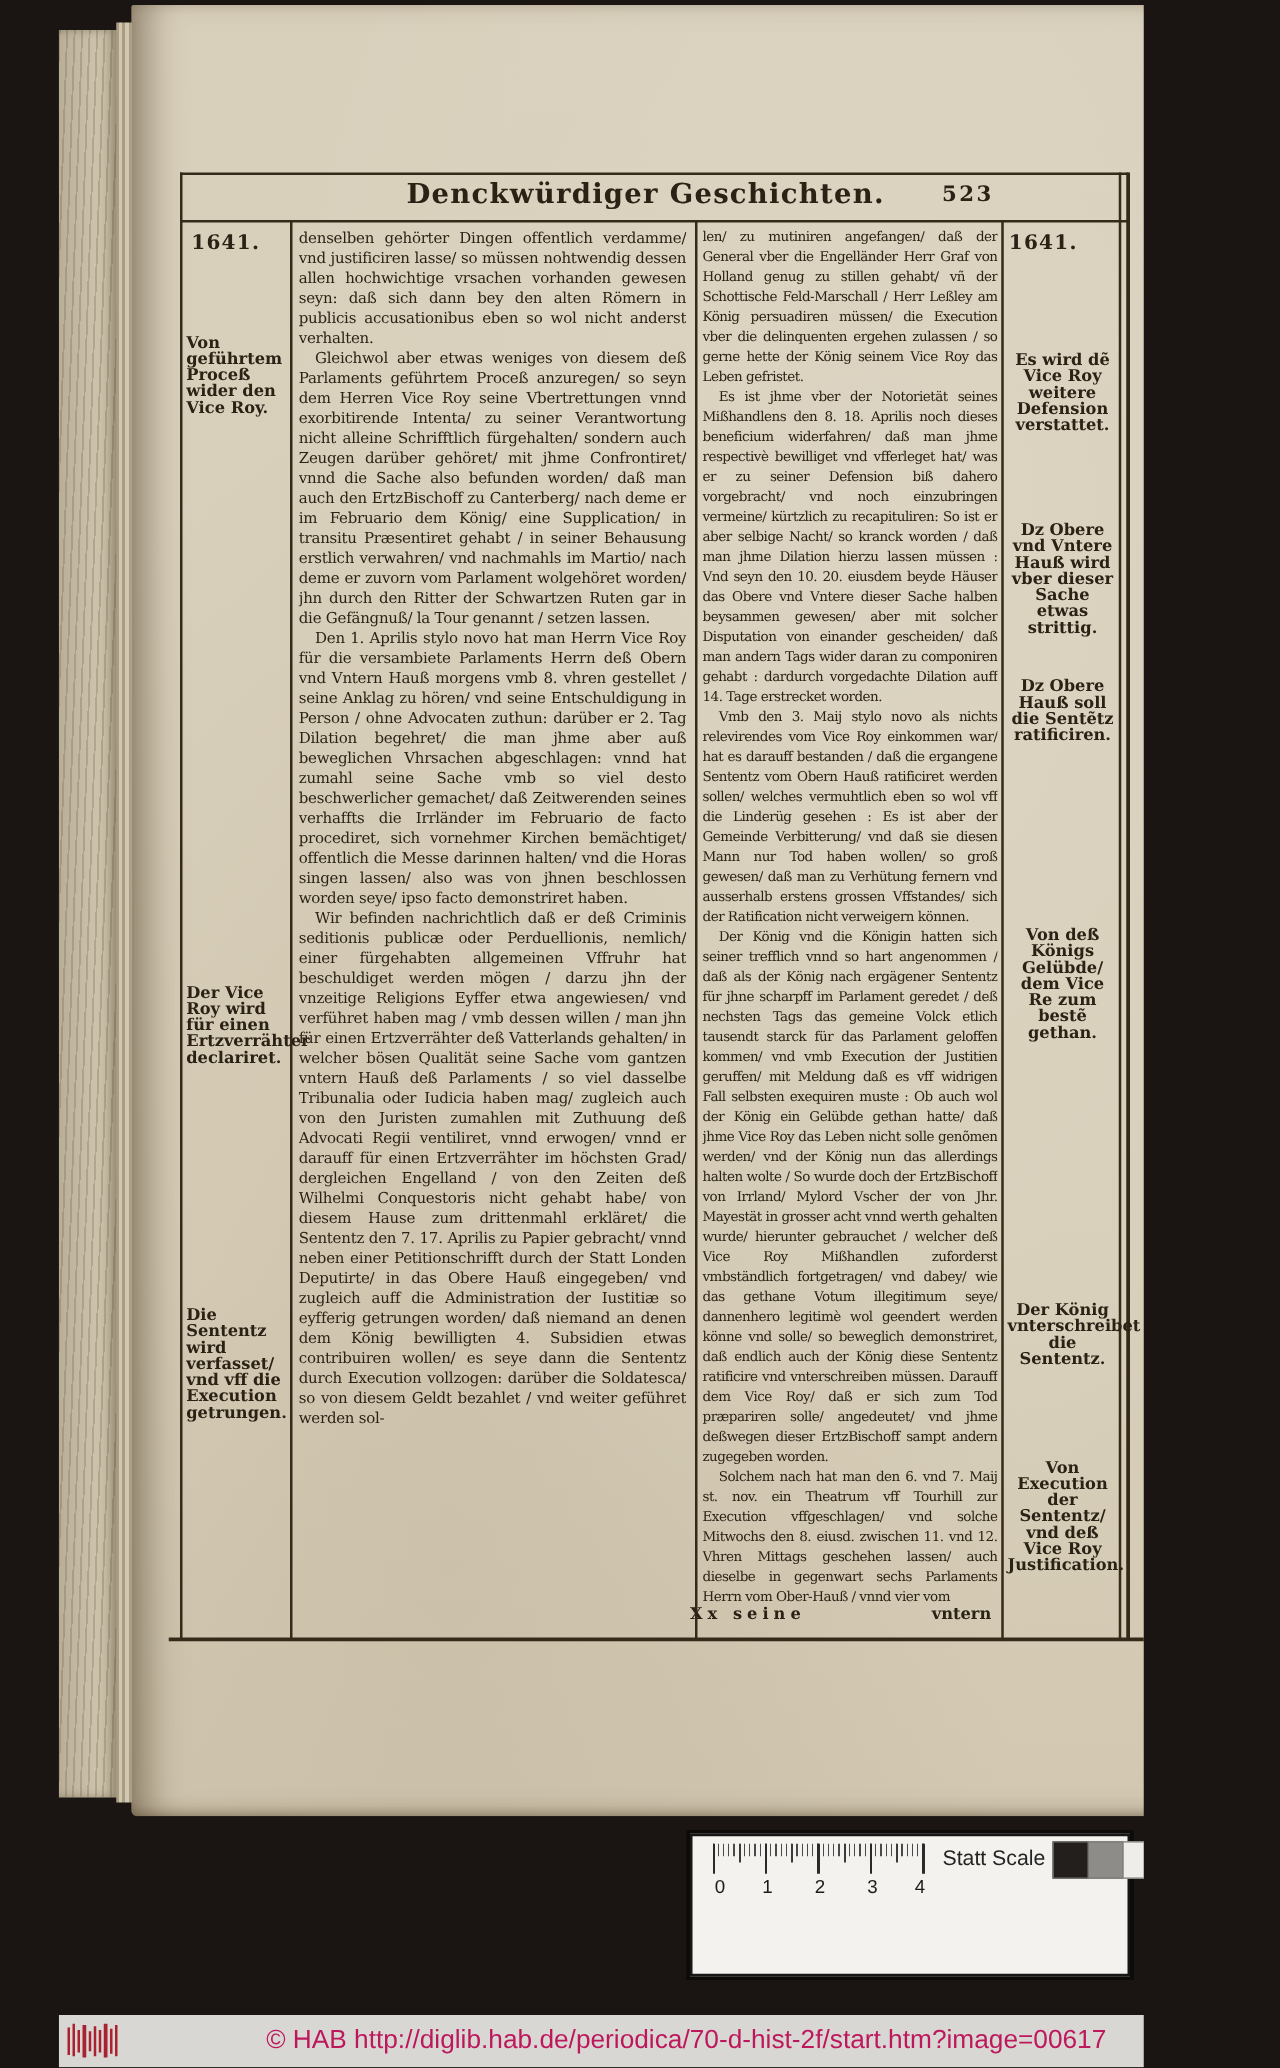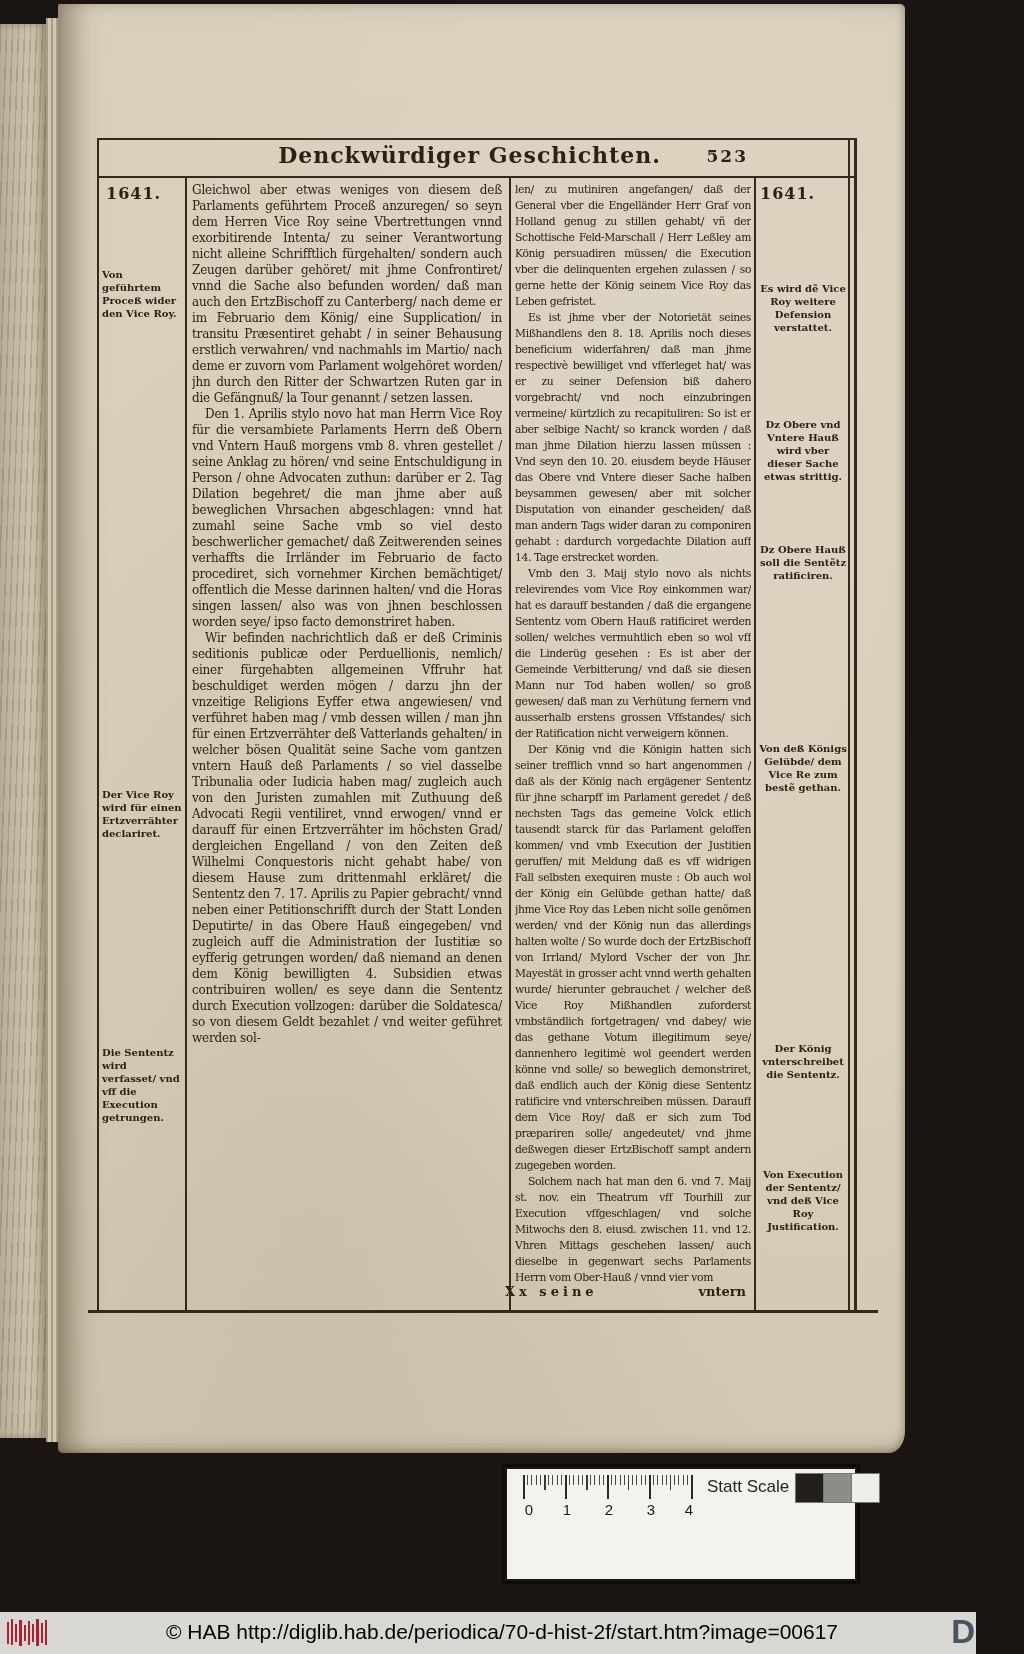--- a/index.html
+++ b/index.html
@@ -1,17 +1,17 @@
 <!DOCTYPE html>
 <html><head>
 <meta charset="utf-8">
 <style>
   html,body{margin:0;padding:0;background:#1a1512;}
-  #stage{position:relative;width:976px;height:1654px;overflow:hidden;background:#1a1512;
-         font-family:"DejaVu Serif",serif;}
+  #stage{position:relative;width:868px;height:1654px;overflow:hidden;background:#1a1512;
+         font-family:"DejaVu Serif",serif;margin-left:47px;}
   
   .facing-page{position:absolute;left:0;top:24px;width:48px;height:1414px;
     background:
       repeating-linear-gradient(92deg, rgba(108,93,68,.28) 0 1.5px, rgba(0,0,0,0) 1.5px 6px),
       linear-gradient(90deg,#b9ae97 0,#ccc2ab 60%,#c3b8a0 100%);
     box-shadow:inset -6px 0 8px rgba(60,45,25,.35);}
   .page-edges{position:absolute;left:46px;top:18px;width:16px;height:1424px;
     background:repeating-linear-gradient(90deg,#a99d84 0 2px,#d2c8b1 2px 5px);}
   
   .page{position:absolute;left:58px;top:4px;width:847px;height:1449px;
@@ -43,21 +43,21 @@
   .year{position:absolute;font-size:16px;font-weight:bold;letter-spacing:1px;}
   .year-left{left:48px;top:180px;}
   .year-right{left:702px;top:180px;}
   
   .col{position:absolute;top:178px;height:1104px;overflow:hidden;text-align:justify;}
   .col p{margin:0;padding:0;}
   .col p + p{text-indent:13px;}
   .col1{left:134px;width:310px;font-size:12px;line-height:16px;letter-spacing:-0.2px;}
   .col2{left:457px;width:236px;font-size:10.8px;line-height:16px;letter-spacing:-0.4px;}
   
-  .mnote{position:absolute;font-size:10px;font-weight:bold;line-height:13px;}
+  .mnote{position:absolute;font-size:13px;font-weight:bold;line-height:13px;}
   .mnote.left{left:44px;width:80px;}
   .mnote.right{left:701px;width:88px;text-align:center;}
   
   .catchrow{position:absolute;left:127px;top:1280px;width:567px;font-size:13px;font-weight:bold;}
   .sig{position:absolute;left:320px;letter-spacing:4px;}
   .catchword{position:absolute;right:6px;}
   
   .card{position:absolute;left:505px;top:1467px;width:348px;height:110px;background:#f3f2ee;
     border:2px solid #161616;box-shadow:0 0 0 3px #0d0b0a;}
   .card-title{margin:8px 10px 2px 10px;text-align:center;font-family:"Liberation Serif",serif;
@@ -74,21 +74,21 @@
     font-family:"Liberation Sans",sans-serif;font-size:15px;color:#1c1c1c;}
   .ruler-nums span{position:absolute;top:0;width:12px;text-align:center;}
   .gs-label{position:absolute;left:200px;top:8px;font-family:"Liberation Sans",sans-serif;
     font-size:17px;color:#242424;}
   .patches{position:absolute;left:288px;top:4px;height:28px;display:flex;}
   .patch{width:27px;height:28px;border:1px solid #777;border-left-width:0;}
   .patch:first-child{border-left-width:1px;}
   
   .footer{position:absolute;left:0;top:1612px;width:1024px;height:42px;background:#d8d7d3;}
   .copyright{position:absolute;left:70px;right:90px;top:8px;text-align:center;
-    font-family:"Liberation Sans",sans-serif;font-size:21px;color:#000000;}
+    font-family:"Liberation Sans",sans-serif;font-size:21px;color:#be185d;}
   .dfg{position:absolute;right:6px;top:1px;font-family:"Liberation Sans",sans-serif;
     font-weight:bold;font-size:33px;letter-spacing:-1px;color:#475563;}
   .barcode{position:absolute;left:6px;top:6px;width:42px;height:30px;}
 </style>
 </head>
 <body>
 
 <div id="stage">
 
   <div class="facing-page"></div>
@@ -116,20 +116,21 @@
     <div class="mnote left" style="top:1042px">Die Sententz wird verfasset/ vnd vff die Execution getrungen.</div>
 
     <div class="mnote right" style="top:278px">Es wird dẽ Vice Roy weitere Defension verstattet.</div>
     <div class="mnote right" style="top:414px">Dz Obere vnd Vntere Hauß wird vber dieser Sache etwas strittig.</div>
     <div class="mnote right" style="top:539px">Dz Obere Hauß soll die Sentẽtz ratificiren.</div>
     <div class="mnote right" style="top:738px">Von deß Königs Gelübde/ dem Vice Re zum bestẽ gethan.</div>
     <div class="mnote right" style="top:1038px">Der König vnterschreibet die Sententz.</div>
     <div class="mnote right" style="top:1164px">Von Execution der Sententz/ vnd deß Vice Roy Justification.</div>
 
     <div class="col col1">
+      <p>denselben gehörter Dingen offentlich verdamme/ vnd justificiren lasse/ so müssen nohtwendig dessen allen hochwichtige vrsachen vorhanden gewesen seyn: daß sich dann bey den alten Römern in publicis accusationibus eben so wol nicht anderst verhalten.</p>
       <p>Gleichwol aber etwas weniges von diesem deß Parlaments geführtem Proceß anzuregen/ so seyn dem Herren Vice Roy seine Vbertrettungen vnnd exorbitirende Intenta/ zu seiner Verantwortung nicht alleine Schrifftlich fürgehalten/ sondern auch Zeugen darüber gehöret/ mit jhme Confrontiret/ vnnd die Sache also befunden worden/ daß man auch den ErtzBischoff zu Canterberg/ nach deme er im Februario dem König/ eine Supplication/ in transitu Præsentiret gehabt / in seiner Behausung erstlich verwahren/ vnd nachmahls im Martio/ nach deme er zuvorn vom Parlament wolgehöret worden/ jhn durch den Ritter der Schwartzen Ruten gar in die Gefängnuß/ la Tour genannt / setzen lassen.</p>
       <p>Den 1. Aprilis stylo novo hat man Herrn Vice Roy für die versambiete Parlaments Herrn deß Obern vnd Vntern Hauß morgens vmb 8. vhren gestellet / seine Anklag zu hören/ vnd seine Entschuldigung in Person / ohne Advocaten zuthun: darüber er 2. Tag Dilation begehret/ die man jhme aber auß beweglichen Vhrsachen abgeschlagen: vnnd hat zumahl seine Sache vmb so viel desto beschwerlicher gemachet/ daß Zeitwerenden seines verhaffts die Irrländer im Februario de facto procediret, sich vornehmer Kirchen bemächtiget/ offentlich die Messe darinnen halten/ vnd die Horas singen lassen/ also was von jhnen beschlossen worden seye/ ipso facto demonstriret haben.</p>
       <p>Wir befinden nachrichtlich daß er deß Criminis seditionis publicæ oder Perduellionis, nemlich/ einer fürgehabten allgemeinen Vffruhr hat beschuldiget werden mögen / darzu jhn der vnzeitige Religions Eyffer etwa angewiesen/ vnd verführet haben mag / vmb dessen willen / man jhn für einen Ertzverrähter deß Vatterlands gehalten/ in welcher bösen Qualität seine Sache vom gantzen vntern Hauß deß Parlaments / so viel dasselbe Tribunalia oder Iudicia haben mag/ zugleich auch von den Juristen zumahlen mit Zuthuung deß Advocati Regii ventiliret, vnnd erwogen/ vnnd er darauff für einen Ertzverrähter im höchsten Grad/ dergleichen Engelland / von den Zeiten deß Wilhelmi Conquestoris nicht gehabt habe/ von diesem Hause zum drittenmahl erkläret/ die Sententz den 7. 17. Aprilis zu Papier gebracht/ vnnd neben einer Petitionschrifft durch der Statt Londen Deputirte/ in das Obere Hauß eingegeben/ vnd zugleich auff die Administration der Iustitiæ so eyfferig getrungen worden/ daß niemand an denen dem König bewilligten 4. Subsidien etwas contribuiren wollen/ es seye dann die Sententz durch Execution vollzogen: darüber die Soldatesca/ so von diesem Geldt bezahlet / vnd weiter geführet werden sol-</p>
     </div>
     <div class="col col2">
       <p>len/ zu mutiniren angefangen/ daß der General vber die Engelländer Herr Graf von Holland genug zu stillen gehabt/ vñ der Schottische Feld-Marschall / Herr Leßley am König persuadiren müssen/ die Execution vber die delinquenten ergehen zulassen / so gerne hette der König seinem Vice Roy das Leben gefristet.</p>
       <p>Es ist jhme vber der Notorietät seines Mißhandlens den 8. 18. Aprilis noch dieses beneficium widerfahren/ daß man jhme respectivè bewilliget vnd vfferleget hat/ was er zu seiner Defension biß dahero vorgebracht/ vnd noch einzubringen vermeine/ kürtzlich zu recapituliren: So ist er aber selbige Nacht/ so kranck worden / daß man jhme Dilation hierzu lassen müssen : Vnd seyn den 10. 20. eiusdem beyde Häuser das Obere vnd Vntere dieser Sache halben beysammen gewesen/ aber mit solcher Disputation von einander gescheiden/ daß man andern Tags wider daran zu componiren gehabt : dardurch vorgedachte Dilation auff 14. Tage erstrecket worden.</p>
       <p>Vmb den 3. Maij stylo novo als nichts relevirendes vom Vice Roy einkommen war/ hat es darauff bestanden / daß die ergangene Sententz vom Obern Hauß ratificiret werden sollen/ welches vermuhtlich eben so wol vff die Linderüg gesehen : Es ist aber der Gemeinde Verbitterung/ vnd daß sie diesen Mann nur Tod haben wollen/ so groß gewesen/ daß man zu Verhütung fernern vnd ausserhalb erstens grossen Vffstandes/ sich der Ratification nicht verweigern können.</p>
       <p>Der König vnd die Königin hatten sich seiner trefflich vnnd so hart angenommen / daß als der König nach ergägener Sententz für jhne scharpff im Parlament geredet / deß nechsten Tags das gemeine Volck etlich tausendt starck für das Parlament geloffen kommen/ vnd vmb Execution der Justitien geruffen/ mit Meldung daß es vff widrigen Fall selbsten exequiren muste : Ob auch wol der König ein Gelübde gethan hatte/ daß jhme Vice Roy das Leben nicht solle genõmen werden/ vnd der König nun das allerdings halten wolte / So wurde doch der ErtzBischoff von Irrland/ Mylord Vscher der von Jhr. Mayestät in grosser acht vnnd werth gehalten wurde/ hierunter gebrauchet / welcher deß Vice Roy Mißhandlen zuforderst vmbständlich fortgetragen/ vnd dabey/ wie das gethane Votum illegitimum seye/ dannenhero legitimè wol geendert werden könne vnd solle/ so beweglich demonstriret, daß endlich auch der König diese Sententz ratificire vnd vnterschreiben müssen. Darauff dem Vice Roy/ daß er sich zum Tod præpariren solle/ angedeutet/ vnd jhme deßwegen dieser ErtzBischoff sampt andern zugegeben worden.</p>
       <p>Solchem nach hat man den 6. vnd 7. Maij st. nov. ein Theatrum vff Tourhill zur Execution vffgeschlagen/ vnd solche Mitwochs den 8. eiusd. zwischen 11. vnd 12. Vhren Mittags geschehen lassen/ auch dieselbe in gegenwart sechs Parlaments Herrn vom Ober-Hauß / vnnd vier vom</p>

